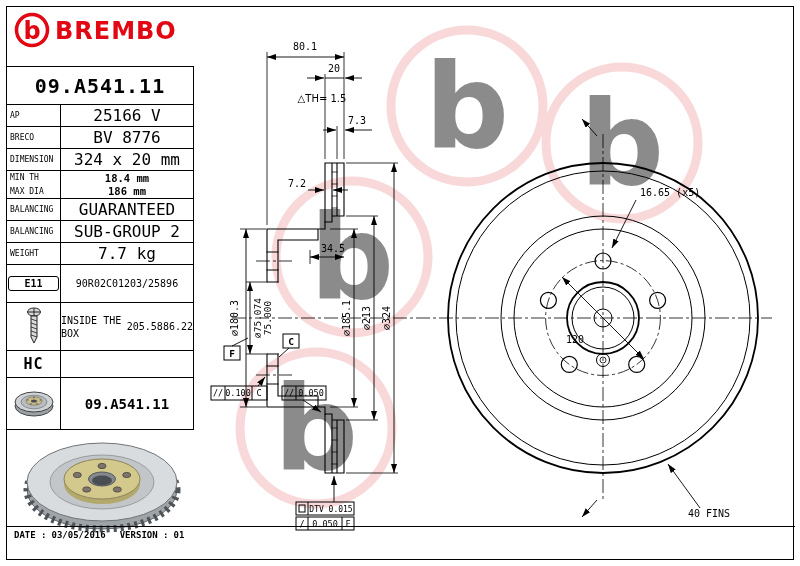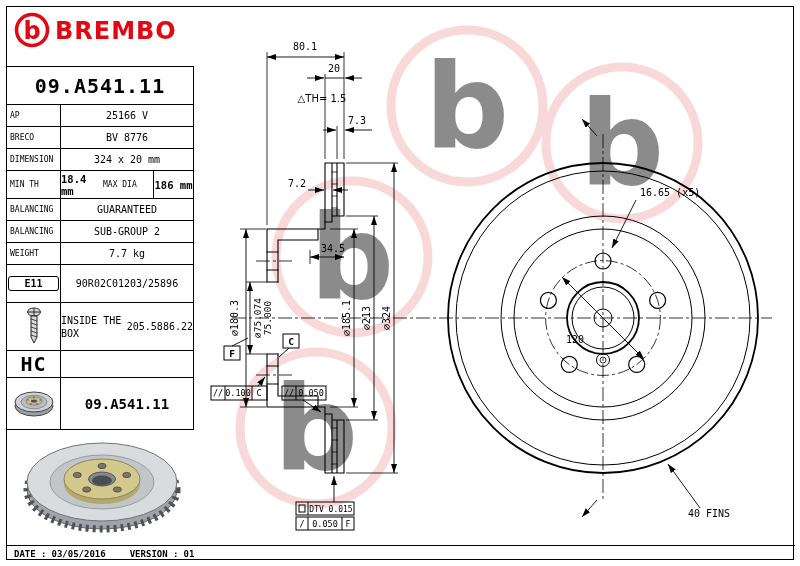--- a/index.html
+++ b/index.html
@@ -15,34 +15,34 @@
 
   .spec-table { position:absolute; left:6px; top:66px; width:188px; z-index:4;
                 border:1px solid #000; border-bottom:none; background:#fff; }
   .row { display:flex; border-bottom:1px solid #000; }
   .h38{height:38px} .h22{height:22px} .h28{height:28px} .h48{height:48px} .h27{height:27px} .h52{height:52px}
   .pn-text { flex:1; display:flex; align-items:center; justify-content:center;
              font-size:20px; font-weight:bold; letter-spacing:1px; }
   .lbl { width:54px; border-right:1px solid #000; display:flex; align-items:center;
          padding-left:3px; font-size:8px; }
   .lbl-c { justify-content:center; padding-left:0; }
-  .val { flex:1; display:flex; align-items:center; justify-content:center; font-size:10px; }
+  .val { flex:1; display:flex; align-items:center; justify-content:center; font-size:16px; }
   .val-col { flex-direction:row; line-height:1.3; font-size:10px; }
-  .duo { flex-direction:row; }
+  .duo { flex-direction:column; }
   .subrow { display:flex; flex:1; }
   .subrow .lbl { height:100%; }
   .subrow .val { font-size:10.5px;font-weight:bold; }
   .e11 { border:1px solid #000; border-radius:3px; padding:1px 15px; font-size:10px; font-weight:bold; }
-  .hc  { font-size:20px; font-weight:bold; letter-spacing:1px; }
+  .hc  { font-size:15px; font-weight:bold; letter-spacing:1px; }
   .val-part { font-size:14px; font-weight:bold; }
 
   .render { position:absolute; left:22px; top:424px; z-index:4; }
 
-  .footer { position:absolute; left:6px; top:545px; width:789px; height:16px; z-index:4;
-            border-top:1px solid #000; display:flex; gap:24px; align-items:center;
+  .footer { position:absolute; left:6px; top:526px; width:789px; height:16px; z-index:4;
+            border-top:1px solid #000; display:flex; gap:14px; align-items:center;
             padding-left:8px; font-size:9px; font-weight:bold; }
   .footer .pair { display:flex; gap:5px; }
 </style>
 </head>
 <body>
 
 <div class="sheet">
 
   <svg class="draw" width="800" height="566" viewBox="0 0 800 566">
     <defs>

